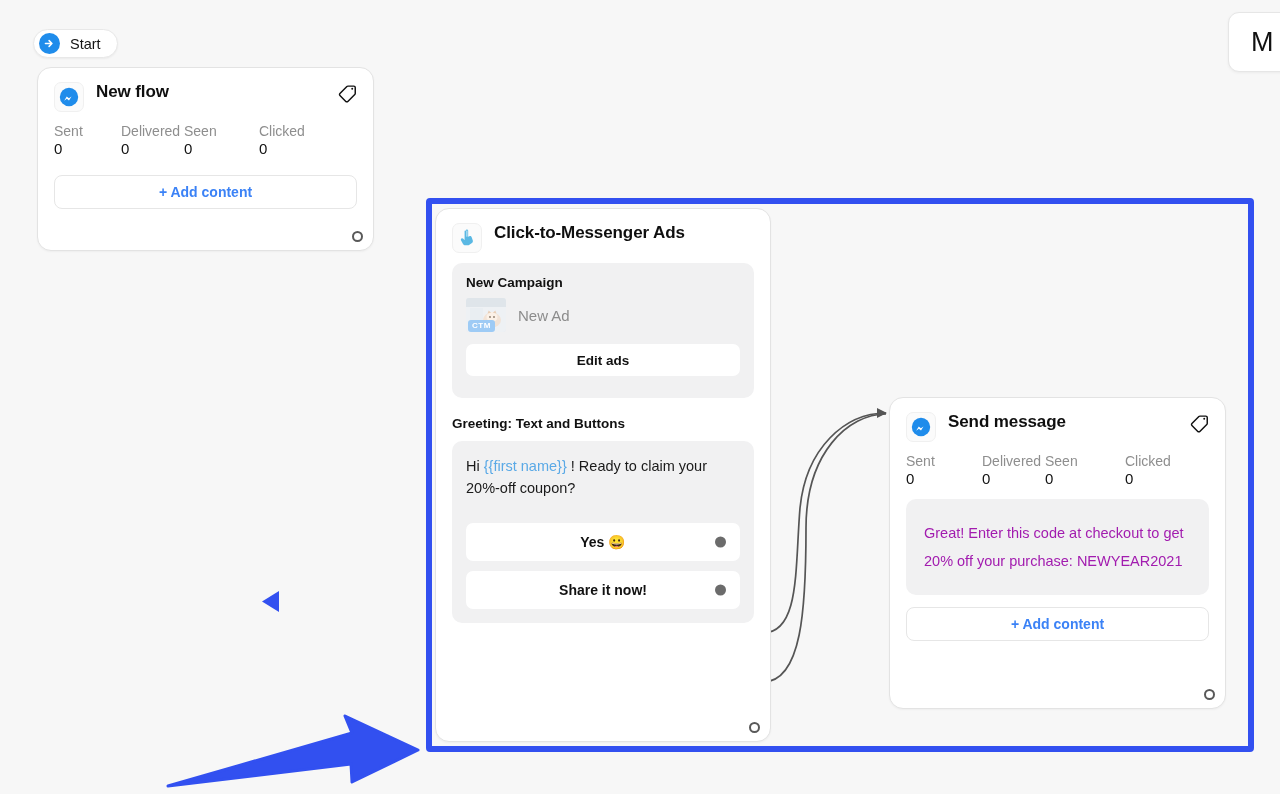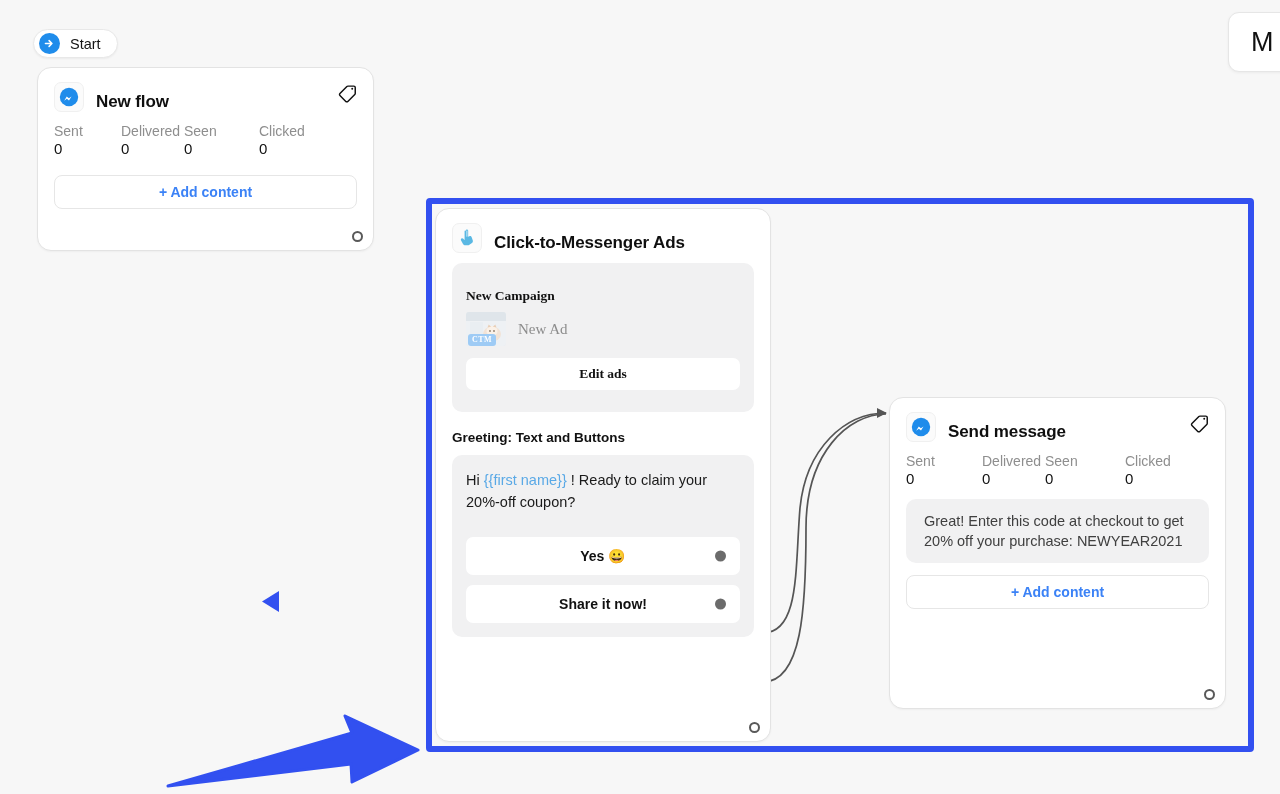--- a/index.html
+++ b/index.html
@@ -21,21 +21,21 @@
   .card {
     position: absolute;
     background: #ffffff;
     border: 1px solid #e3e3e3;
     border-radius: 14px;
     box-sizing: border-box;
     box-shadow: 0 1px 2px rgba(0,0,0,0.04);
   }
   .card-head {
     display: flex;
-    align-items: flex-end;
+    align-items: flex-start;
     padding: 14px 16px 4px 16px;
     position: relative;
   }
   .node-icon {
     width: 28px; height: 28px;
     border-radius: 7px;
     display: flex; align-items: center; justify-content: center;
     flex: 0 0 auto;
     background: #fbfbfb;
     border: 1px solid #f0f0f0;
@@ -133,23 +133,22 @@
     box-sizing: border-box;
     pointer-events: none;
   }
 
   
   #ctm-card { left: 435px; top: 200px; width: 336px; height: 534px; }
   .section-box {
     margin: 6px 16px 0 16px;
     background: #f1f1f2;
     border-radius: 10px;
-    padding: 25px 14px 14px 14px;
-    box-sizing: border-box;
-    font-family: Liberation Serif, serif;
+    padding: 12px 14px 14px 14px;
+    box-sizing: border-box;
   }
   .section-title-strong {
     font-size: 13.5px; font-weight: bold; color: #111;
     margin-bottom: 8px;
   }
   .ad-row { display: flex; align-items: center; margin-bottom: 12px; }
   .ad-thumb {
     position: relative;
     width: 40px; height: 34px; flex: 0 0 auto;
     border-radius: 3px;
@@ -221,25 +220,25 @@
     width: 11px; height: 11px; border-radius: 50%;
     background: #6b6b6b;
   }
 
   
   #send-card { left: 889px; top: 389px; width: 337px; height: 312px; }
   .msg-bubble {
     margin: 6px 16px 0 16px;
     background: #f1f1f2;
     border-radius: 10px;
-    padding: 12px 18px;
+    padding: 20px 18px;
     box-sizing: border-box;
     font-size: 14.5px;
-    color: #404040;
-    line-height: 20px;
+    color: #a21caf;
+    line-height: 28px;
   }
 
   
   #right-panel {
     position: absolute;
     left: 1228px; top: 4px;
     width: 110px; height: 60px;
     background: #fff;
     border: 1px solid #e6e6e6;
     border-radius: 11px;

